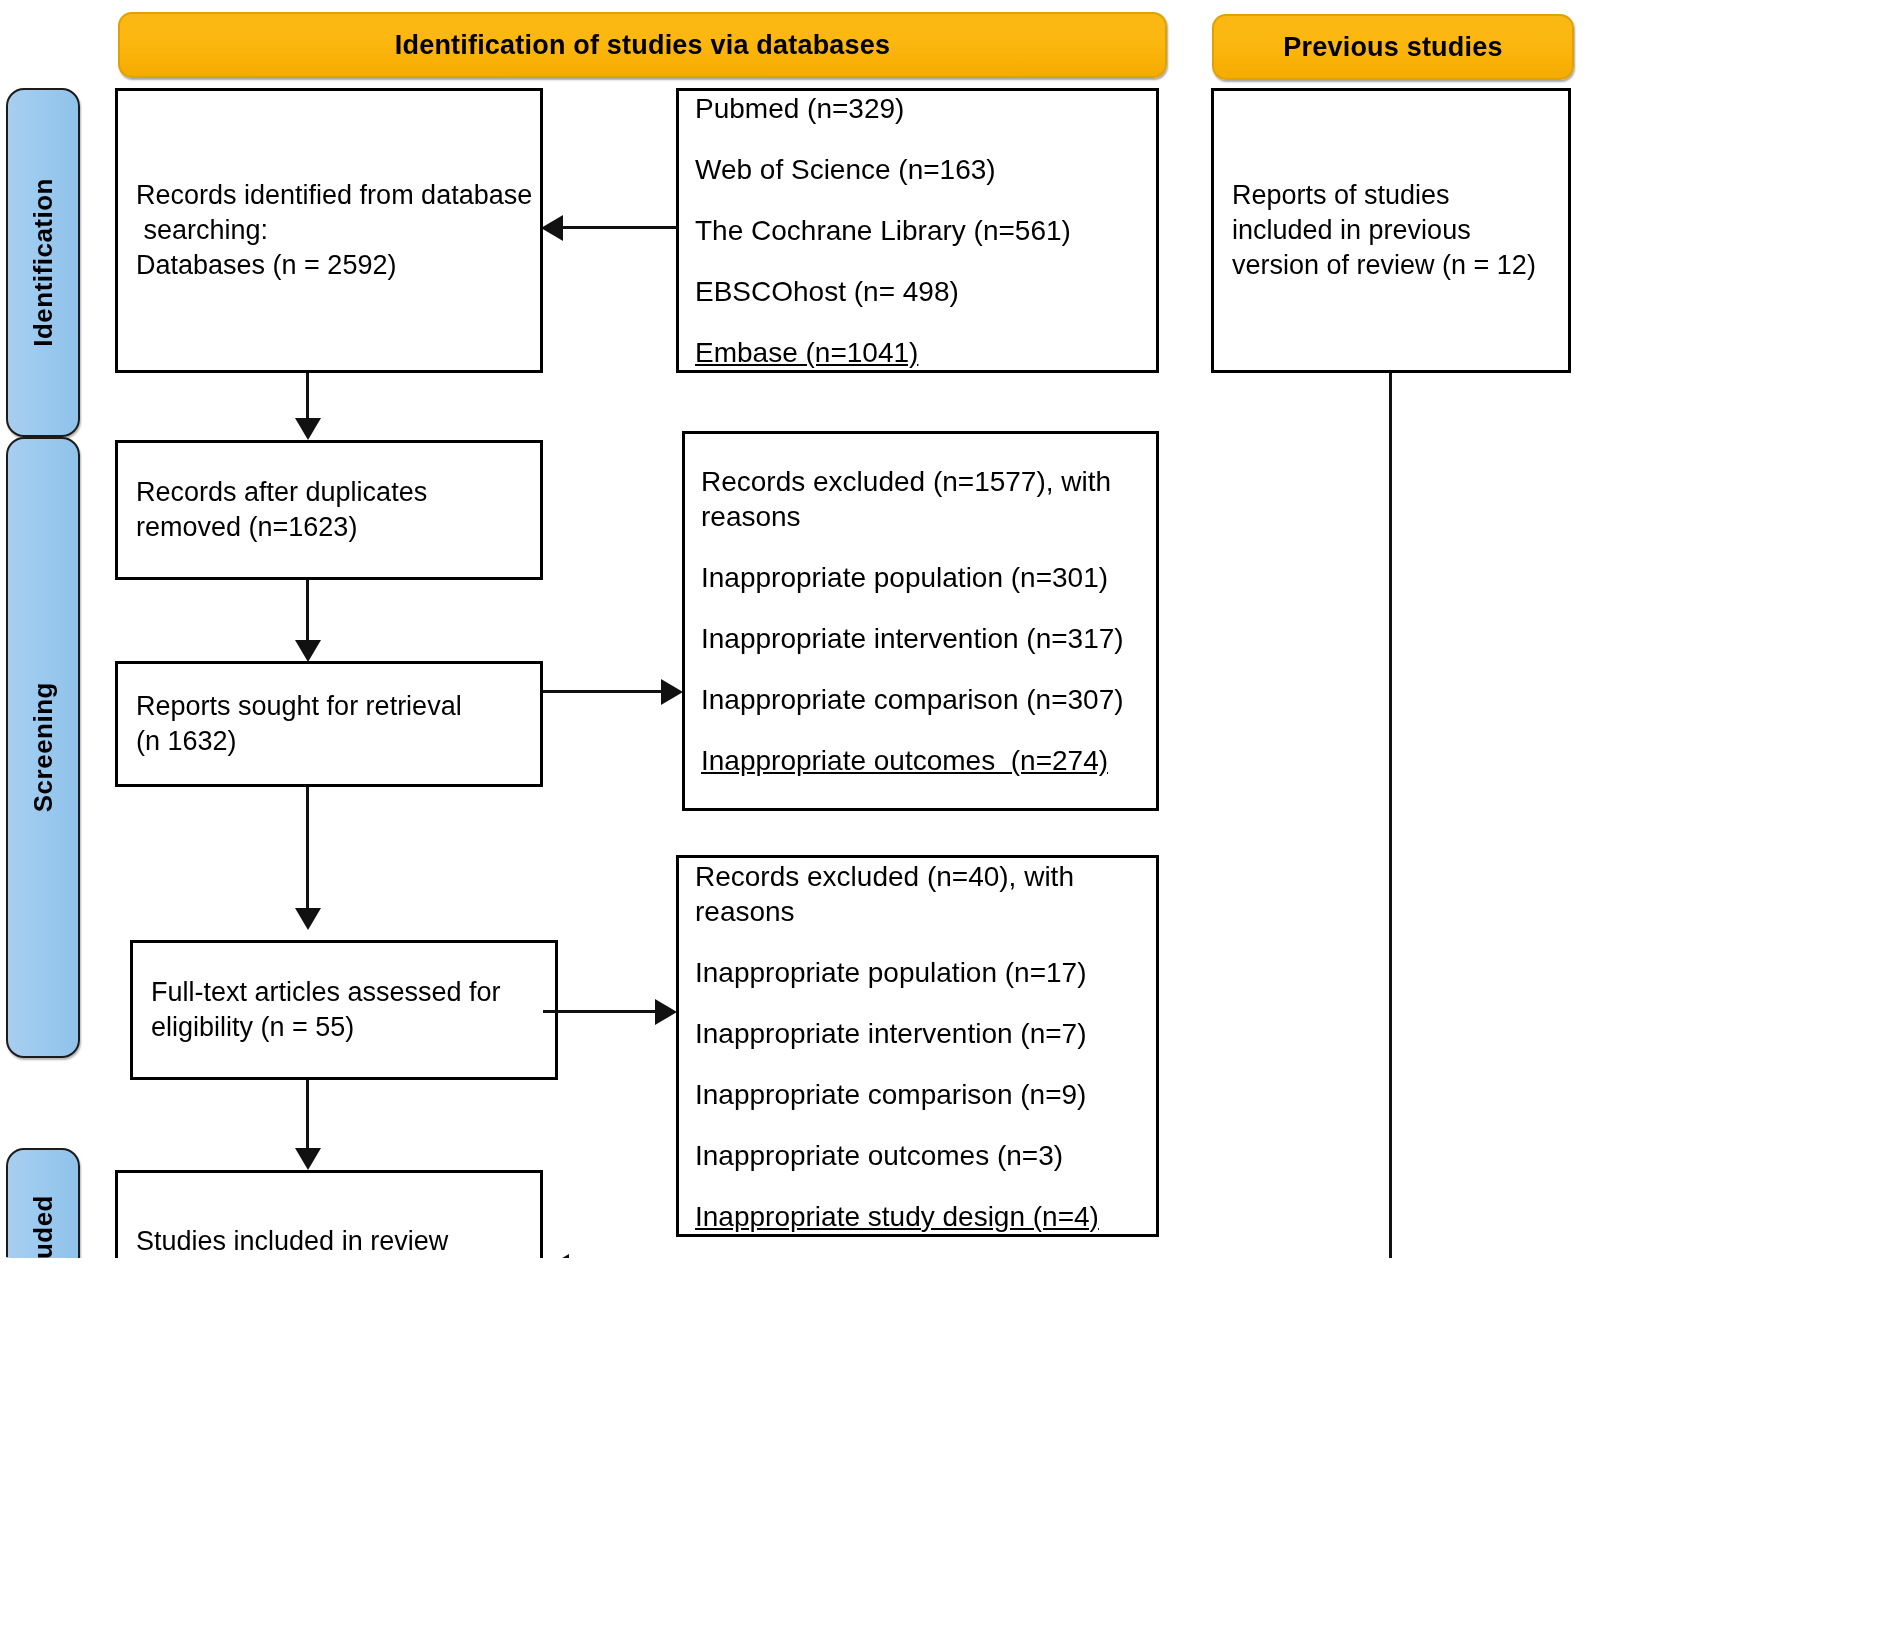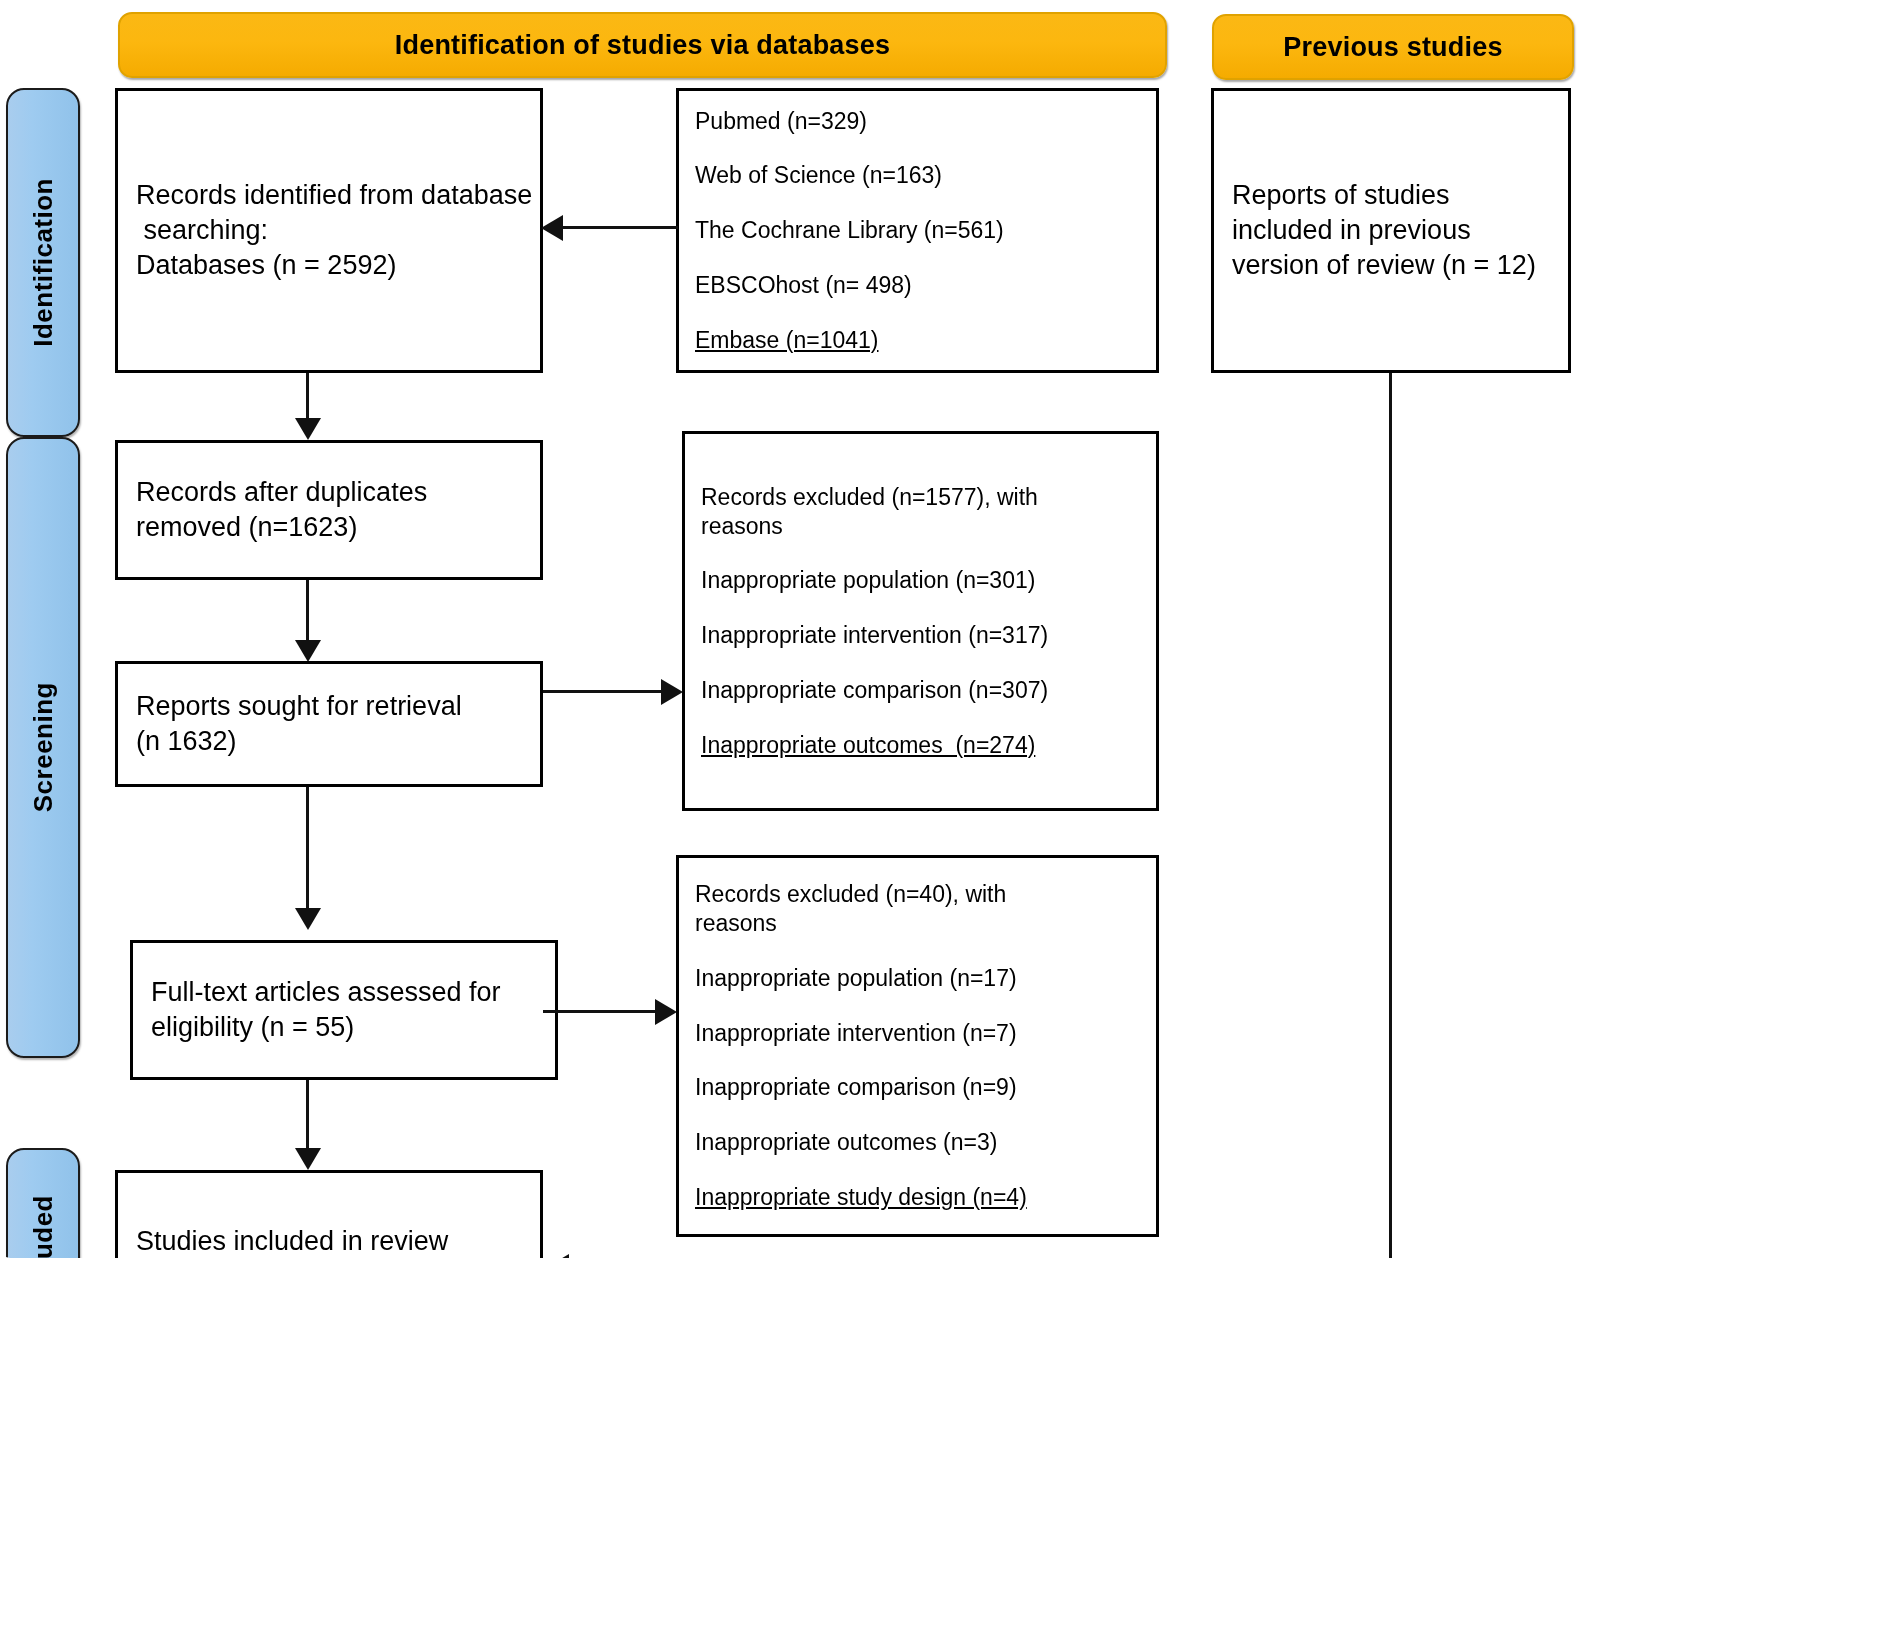--- a/index.html
+++ b/index.html
@@ -73,21 +73,21 @@
     width: 100%;
     font-size: 27px;
     line-height: 1.30;
   }
   .box .inner .ln { display: block; white-space: pre; }
 
   
   .listbox .inner { padding: 0 16px; }
   .listbox .row {
     display: block;
-    font-size: 23px;
+    font-size: 28px;
     line-height: 1.25;
     margin: 0 0 26px 0;
     white-space: pre;
   }
   .listbox .row:last-child { margin-bottom: 0; text-decoration: underline; }
   .listbox .row.wrap { white-space: normal; }
 
   
   .ln-v, .ln-h {
     position: absolute;

